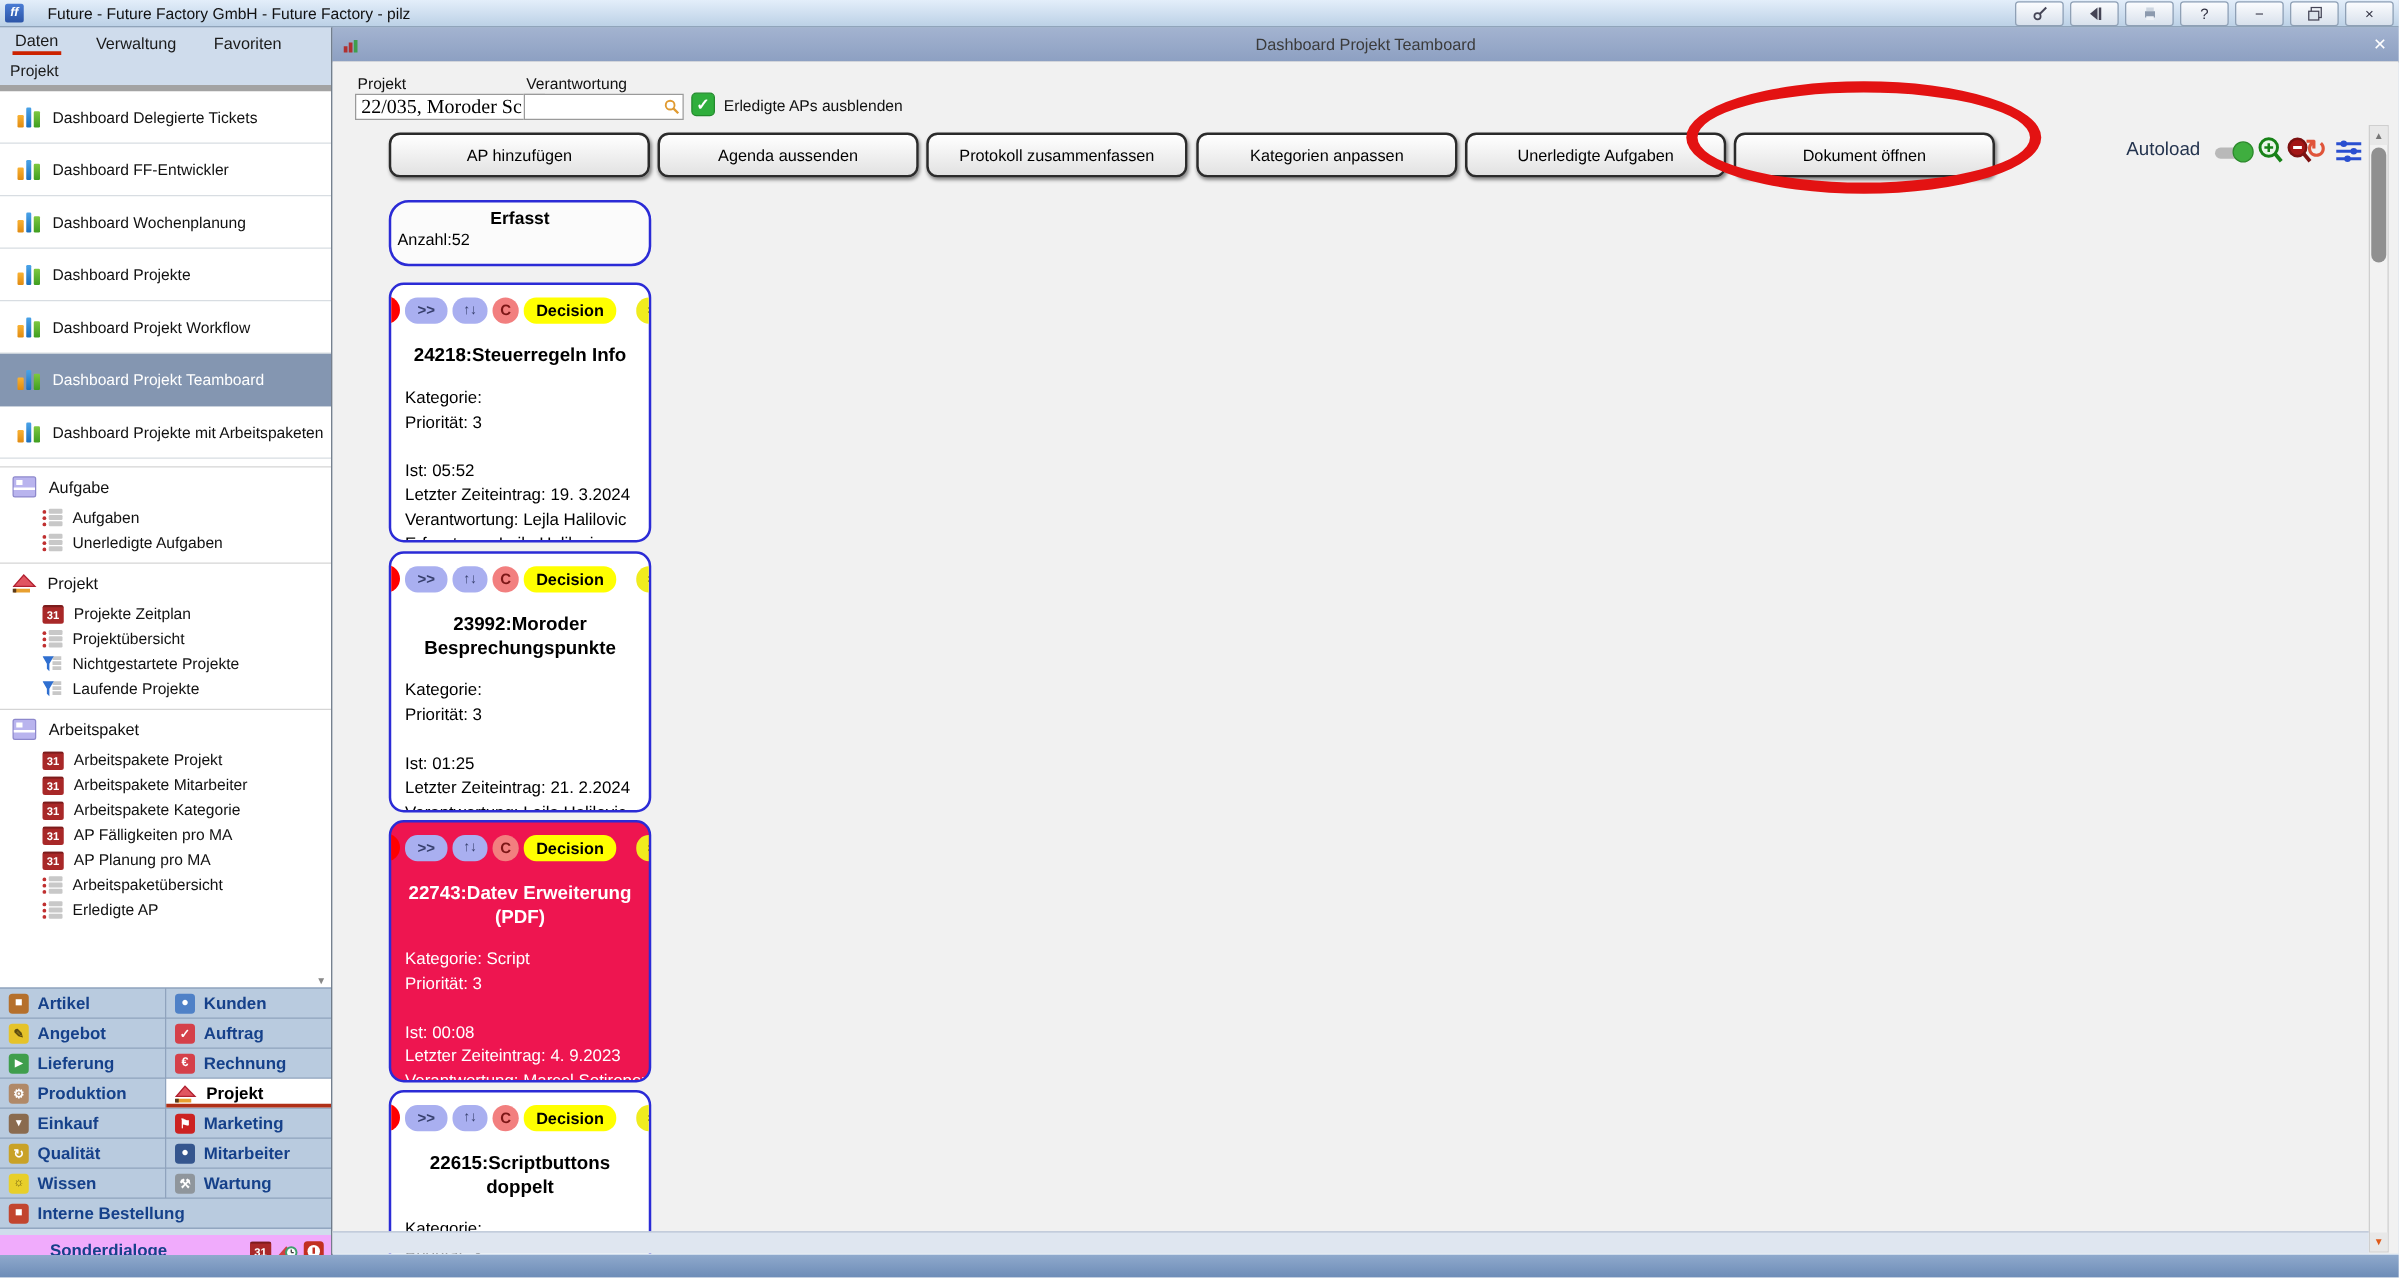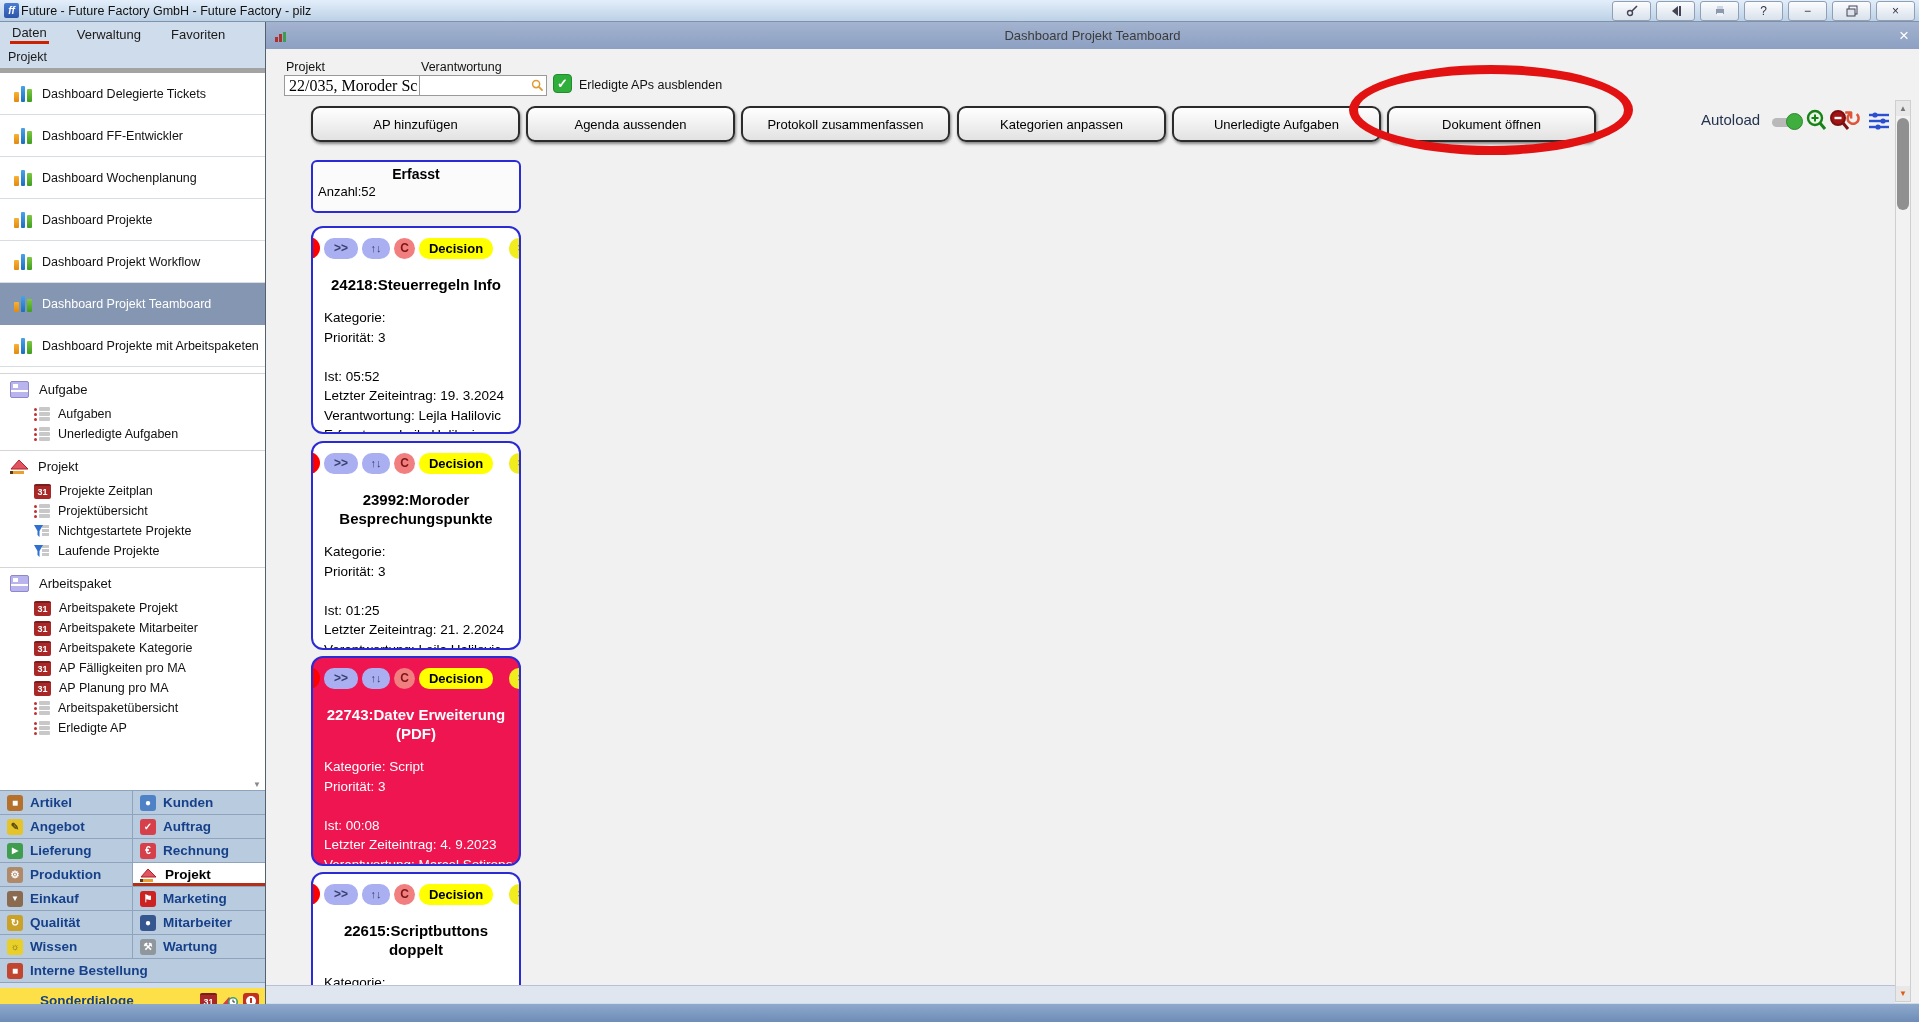--- a/index.html
+++ b/index.html
@@ -1,21 +1,21 @@
 <!DOCTYPE html>
 <html><head>
 <meta charset="utf-8">
 <style>
   html,body{margin:0;padding:0;}
   body{width:1919px;height:1022px;overflow:hidden;font-family:"Liberation Sans",sans-serif;background:#cfdcec;}
   .app{position:relative;width:1919px;height:1022px;}
 
   
   .titlebar{position:absolute;top:0;left:0;width:1919px;height:22px;background:linear-gradient(#e3eefa,#bcd1e6);border-bottom:1px solid #7e93ab;display:flex;align-items:center;padding-left:4px;box-sizing:border-box;}
-  .logo{width:15px;height:15px;background:linear-gradient(#4a7cd4,#2c55a8);border-radius:2px;color:#fff;font-style:italic;font-weight:bold;font-size:10px;display:flex;align-items:center;justify-content:center;margin-right:2px;}
+  .logo{width:15px;height:15px;background:linear-gradient(#4a7cd4,#2c55a8);border-radius:2px;color:#fff;font-style:italic;font-weight:bold;font-size:10px;display:flex;align-items:center;justify-content:center;margin-right:19px;}
   .wtitle{font-size:12.5px;color:#101010;}
   .winbtns{margin-left:auto;display:flex;margin-right:4px;}
   .winbtn{width:37px;height:18px;background:linear-gradient(#fbfcfe,#d9e1ec);border:1px solid #8fa0b5;border-radius:3px;margin-left:5px;display:flex;align-items:center;justify-content:center;color:#334;font-size:12px;line-height:1;}
 
   
   .left-panel{position:absolute;top:22px;left:0;width:265px;height:982px;background:#cfdcec;}
   .menubar{height:24px;display:flex;align-items:center;gap:26px;padding-left:10px;font-size:13px;color:#1a1a1a;}
   .menu-item{padding:1px 2px;}
   .menu-item.active{border-bottom:3px solid #cc2200;}
   .side-section-label{height:22px;display:flex;align-items:center;padding-left:8px;font-size:12.5px;color:#1a1a1a;}
@@ -40,21 +40,21 @@
   .ic-svg{margin-right:8px;flex:none;display:flex;}
   .nav-down{position:absolute;right:4px;bottom:6px;color:#888;font-size:8px;}
 
   
   .mod-area{position:absolute;top:768px;left:0;width:265px;}
   .mod-grid{display:grid;grid-template-columns:1fr 1fr;gap:1px;background:#8fa3bd;border-top:1px solid #8fa3bd;border-bottom:1px solid #8fa3bd;}
   .mod-cell{background:#b9cbdf;display:flex;align-items:center;gap:7px;padding-left:7px;font-size:13.5px;font-weight:bold;color:#16418a;height:23px;}
   .mod-cell.sel{background:#fff;color:#000;box-shadow:inset 0 -3px 0 #b03018;}
   .mod-full{grid-column:1/3;}
   .mic{width:16px;height:16px;border-radius:3px;color:#fff;font-size:10px;font-weight:bold;display:flex;align-items:center;justify-content:center;flex:none;}
-  .sonder{height:25px;margin-top:5px;background:#fde047;display:flex;align-items:center;font-size:13.5px;font-weight:bold;color:#16418a;padding:0 6px 0 40px;}
+  .sonder{height:25px;margin-top:5px;background:#f0abfc;display:flex;align-items:center;font-size:13.5px;font-weight:bold;color:#16418a;padding:0 6px 0 40px;}
   .sonder .sp{flex:1;}
   .ic-clock{width:16px;height:16px;background:#c23022;border-radius:3px;position:relative;margin-left:4px;flex:none;}
   .ic-clock::before{content:"";position:absolute;left:3px;top:3px;width:10px;height:10px;border-radius:50%;background:#fff;}
   .ic-clock::after{content:"";position:absolute;left:7px;top:5px;width:2px;height:5px;background:#c23022;}
 
   
   .main{position:absolute;top:22px;left:265px;width:1654px;height:982px;border-left:1px solid #55606e;box-sizing:border-box;}
   .inner-titlebar{height:27px;background:linear-gradient(#a3b3d0,#8da0c2);border-bottom:1px solid #5c6880;position:relative;display:flex;align-items:center;}
   .itb-title{position:absolute;left:0;right:0;text-align:center;font-size:13px;color:#3b3b3b;}
   .itb-icon{margin-left:8px;display:flex;}
@@ -67,21 +67,21 @@
   .mag{flex:none;margin-right:2px;display:flex;}
   .cb{position:absolute;width:19px;height:19px;background:#2fae3c;border:1px solid #238a2d;border-radius:4px;color:#fff;font-size:13px;font-weight:bold;display:flex;align-items:center;justify-content:center;box-sizing:border-box;}
 
   .tbtn{position:absolute;top:57px;width:209px;height:36px;border:2px solid #2b2b2b;border-radius:9px;background:linear-gradient(#ffffff,#e2e2e2);box-shadow:1px 2px 3px rgba(0,0,0,.45);font-size:13px;font-family:inherit;color:#000;}
   .autoload{position:absolute;left:1435px;top:62px;font-size:15px;color:#24344f;}
   .toggle{position:absolute;left:1506px;top:69px;width:28px;height:9px;background:#b9b9b9;border-radius:5px;}
   .toggle .knob{position:absolute;right:-3px;top:-5px;width:17px;height:17px;border-radius:50%;background:#3fae3f;border:1px solid #2c8a2c;box-sizing:border-box;}
   .tool-ic{position:absolute;top:60px;display:flex;}
   .refresh{position:absolute;left:1578px;top:58px;color:#e0543a;font-size:21px;font-weight:bold;}
 
-  .colbox{position:absolute;top:111px;height:53px;border:2px solid #2b2bd6;border-radius:6px;background:#fbfbfb;box-sizing:border-box;}
+  .colbox{position:absolute;top:111px;height:53px;border:2px solid #2b2bd6;border-radius:16px;background:#fbfbfb;box-sizing:border-box;}
   .colbox .ct{font-weight:bold;text-align:center;font-size:14px;margin-top:4px;color:#000;}
   .colbox .cc{font-size:13px;margin-left:5px;margin-top:2px;color:#000;}
 
   .card{position:absolute;left:45px;width:210px;border:2px solid #2b2bd6;border-radius:12px;background:#fff;box-sizing:border-box;overflow:hidden;}
   .card.hl{background:#ee1550;color:#fff;}
   .pills{display:flex;align-items:center;justify-content:center;gap:4px;margin-top:9px;}
   .pill{font-weight:bold;font-size:12px;display:flex;align-items:center;justify-content:center;flex:none;}
   .p-x{width:22px;height:22px;border-radius:50%;background:#f00;color:#5a0000;font-size:13px;}
   .p-fwd{width:34px;height:21px;border-radius:10px;background:#a9aff0;color:#38406e;}
   .p-sort{width:28px;height:21px;border-radius:10px;background:#a9aff0;color:#38406e;font-size:11px;}

